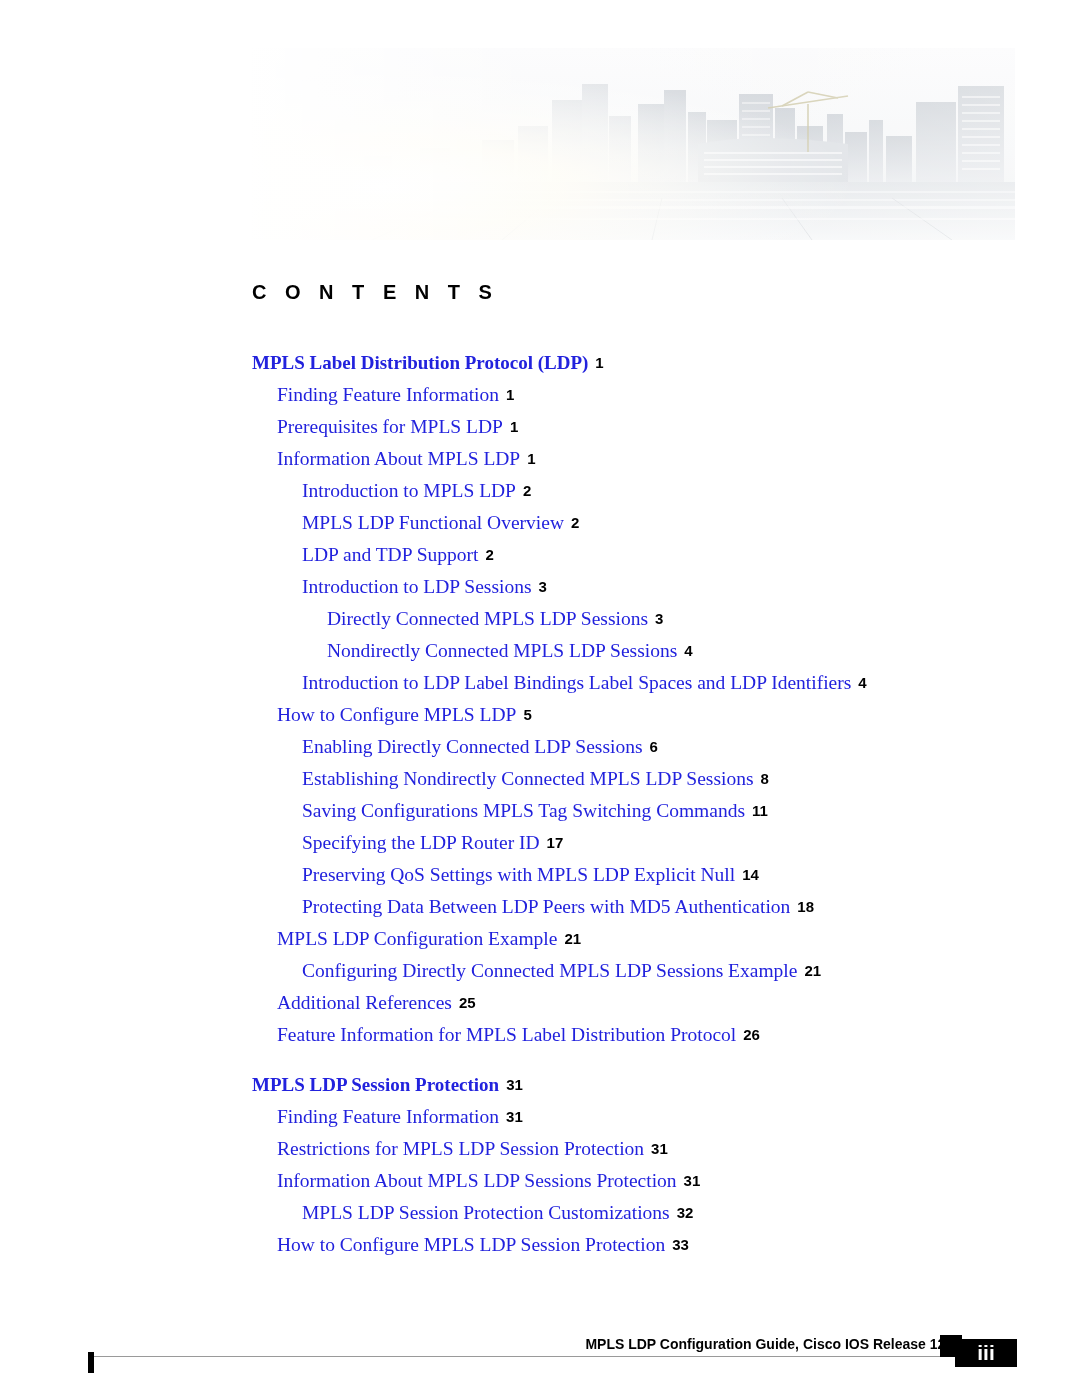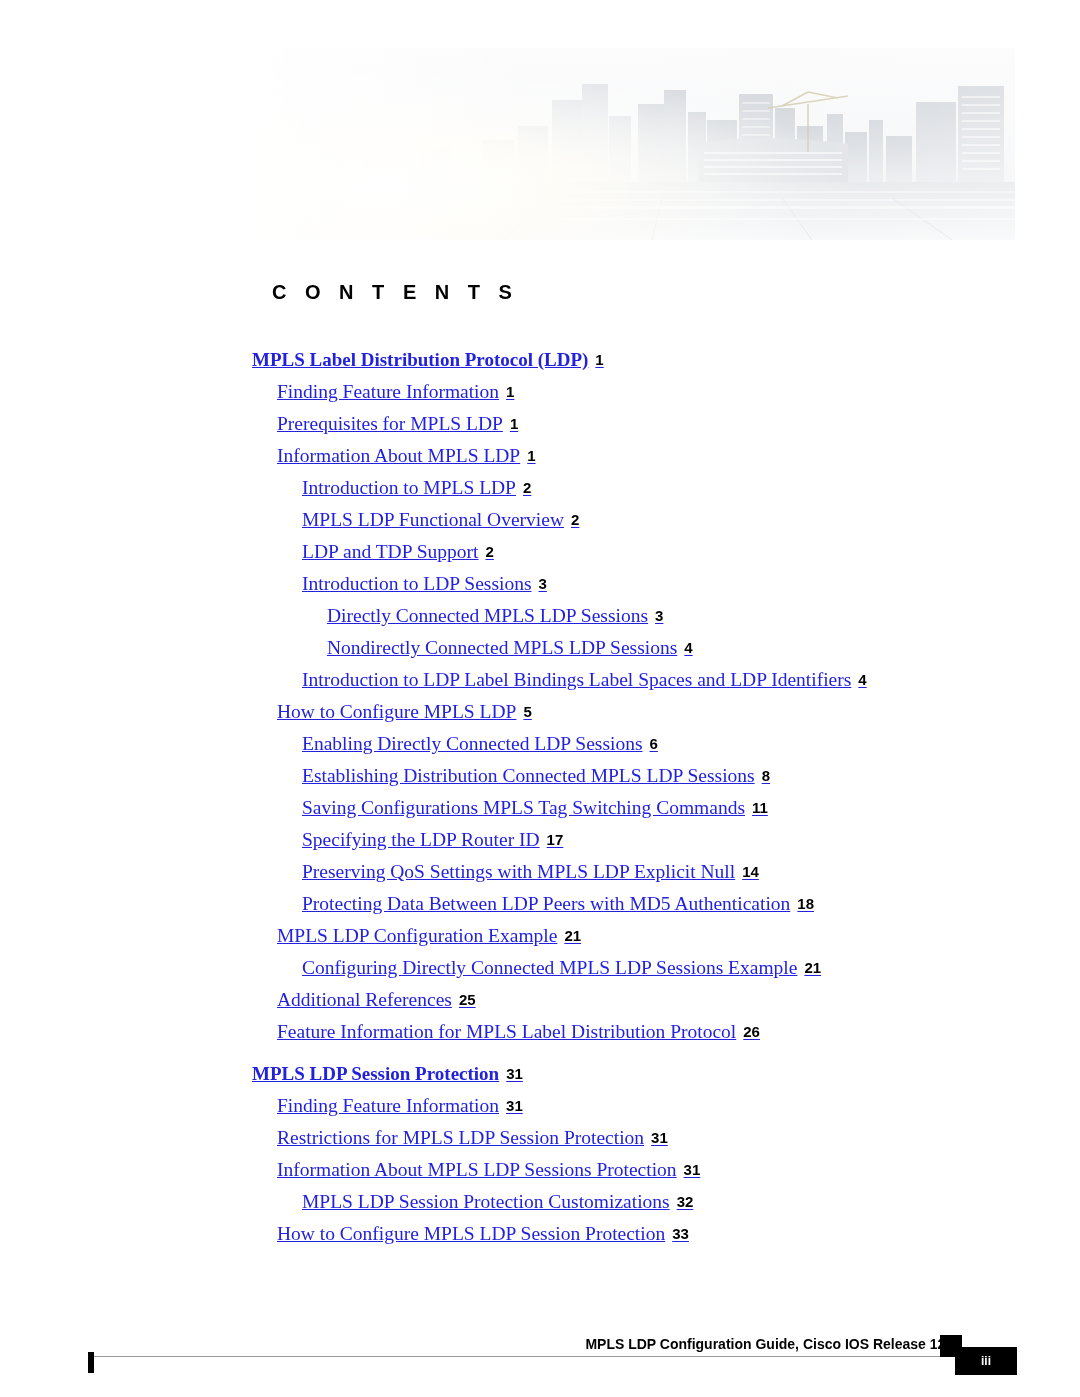--- a/index.html
+++ b/index.html
@@ -31,57 +31,55 @@
   .contents-title {
     position: absolute;
     left: 252px;
     top: 281px;
     font-family: "Liberation Sans", sans-serif;
     font-weight: bold;
     font-size: 20px;
     letter-spacing: 6.5px;
     color: #000000;
     white-space: nowrap;
-    margin-left: 20px;
   }
 
   
   .toc {
     position: absolute;
     left: 0;
     top: 350px;
     width: 1080px;
   }
   .toc-entry {
     height: 32px;
-    line-height: 20px;
+    line-height: 25px;
     white-space: nowrap;
     color: #2222dd;
     font-family: "Liberation Serif", serif;
     font-size: 19.5px;
-    text-decoration: underline;
   }
   .toc-entry .label { color: #2222dd; }
   .toc-entry .pageno {
     font-family: "Liberation Sans", sans-serif;
     font-weight: bold;
     font-size: 15px;
     color: #000000;
     margin-left: 7px;
     vertical-align: 1px;
   }
 
   
   .toc-entry.lvl0 { padding-left: 252px; font-weight: bold; font-size: 19px; }
   .toc-entry.lvl1 { padding-left: 277px; }
   .toc-entry.lvl2 { padding-left: 302px; }
   .toc-entry.lvl3 { padding-left: 327px; }
 
   
-  .toc-entry.chapter-gap { margin-top: 10px; }
+  .toc-entry.chapter-gap { margin-top: 18px; }
 
   
   .footer {
     position: absolute;
     left: 0;
     top: 1330px;
     width: 1080px;
     height: 67px;
   }
   .footer-rule {
@@ -114,28 +112,28 @@
     position: absolute;
     left: 940px;
     top: 5px;
     width: 22px;
     height: 22px;
     background: #000000;
   }
   .footer-page {
     position: absolute;
     left: 955px;
-    top: 17px;
+    top: 9px;
     width: 62px;
     height: 28px;
     background: #000000;
     color: #ffffff;
     font-family: "Liberation Sans", sans-serif;
     font-weight: bold;
-    font-size: 12px;
+    font-size: 21px;
     text-align: center;
     line-height: 28px;
   }
 </style>
 </head>
 <body>
 
 <div class="banner">
   <svg viewBox="0 0 763 192" preserveAspectRatio="none">
     <defs>
@@ -268,21 +266,21 @@
     <div class="toc-entry lvl1"><span class="label">Information About MPLS LDP</span><span class="pageno">1</span></div>
     <div class="toc-entry lvl2"><span class="label">Introduction to MPLS LDP</span><span class="pageno">2</span></div>
     <div class="toc-entry lvl2"><span class="label">MPLS LDP Functional Overview</span><span class="pageno">2</span></div>
     <div class="toc-entry lvl2"><span class="label">LDP and TDP Support</span><span class="pageno">2</span></div>
     <div class="toc-entry lvl2"><span class="label">Introduction to LDP Sessions</span><span class="pageno">3</span></div>
     <div class="toc-entry lvl3"><span class="label">Directly Connected MPLS LDP Sessions</span><span class="pageno">3</span></div>
     <div class="toc-entry lvl3"><span class="label">Nondirectly Connected MPLS LDP Sessions</span><span class="pageno">4</span></div>
     <div class="toc-entry lvl2"><span class="label">Introduction to LDP Label Bindings Label Spaces and LDP Identifiers</span><span class="pageno">4</span></div>
     <div class="toc-entry lvl1"><span class="label">How to Configure MPLS LDP</span><span class="pageno">5</span></div>
     <div class="toc-entry lvl2"><span class="label">Enabling Directly Connected LDP Sessions</span><span class="pageno">6</span></div>
-    <div class="toc-entry lvl2"><span class="label">Establishing Distribution Connected MPLS LDP Sessions</span><span class="pageno">8</span></div>
+    <div class="toc-entry lvl2"><span class="label">Establishing Nondirectly Connected MPLS LDP Sessions</span><span class="pageno">8</span></div>
     <div class="toc-entry lvl2"><span class="label">Saving Configurations MPLS Tag Switching Commands</span><span class="pageno">11</span></div>
     <div class="toc-entry lvl2"><span class="label">Specifying the LDP Router ID</span><span class="pageno">17</span></div>
     <div class="toc-entry lvl2"><span class="label">Preserving QoS Settings with MPLS LDP Explicit Null</span><span class="pageno">14</span></div>
     <div class="toc-entry lvl2"><span class="label">Protecting Data Between LDP Peers with MD5 Authentication</span><span class="pageno">18</span></div>
     <div class="toc-entry lvl1"><span class="label">MPLS LDP Configuration Example</span><span class="pageno">21</span></div>
     <div class="toc-entry lvl2"><span class="label">Configuring Directly Connected MPLS LDP Sessions Example</span><span class="pageno">21</span></div>
     <div class="toc-entry lvl1"><span class="label">Additional References</span><span class="pageno">25</span></div>
     <div class="toc-entry lvl1"><span class="label">Feature Information for MPLS Label Distribution Protocol</span><span class="pageno">26</span></div>
     <div class="toc-entry lvl0 chapter-gap"><span class="label">MPLS LDP Session Protection</span><span class="pageno">31</span></div>
     <div class="toc-entry lvl1"><span class="label">Finding Feature Information</span><span class="pageno">31</span></div>

